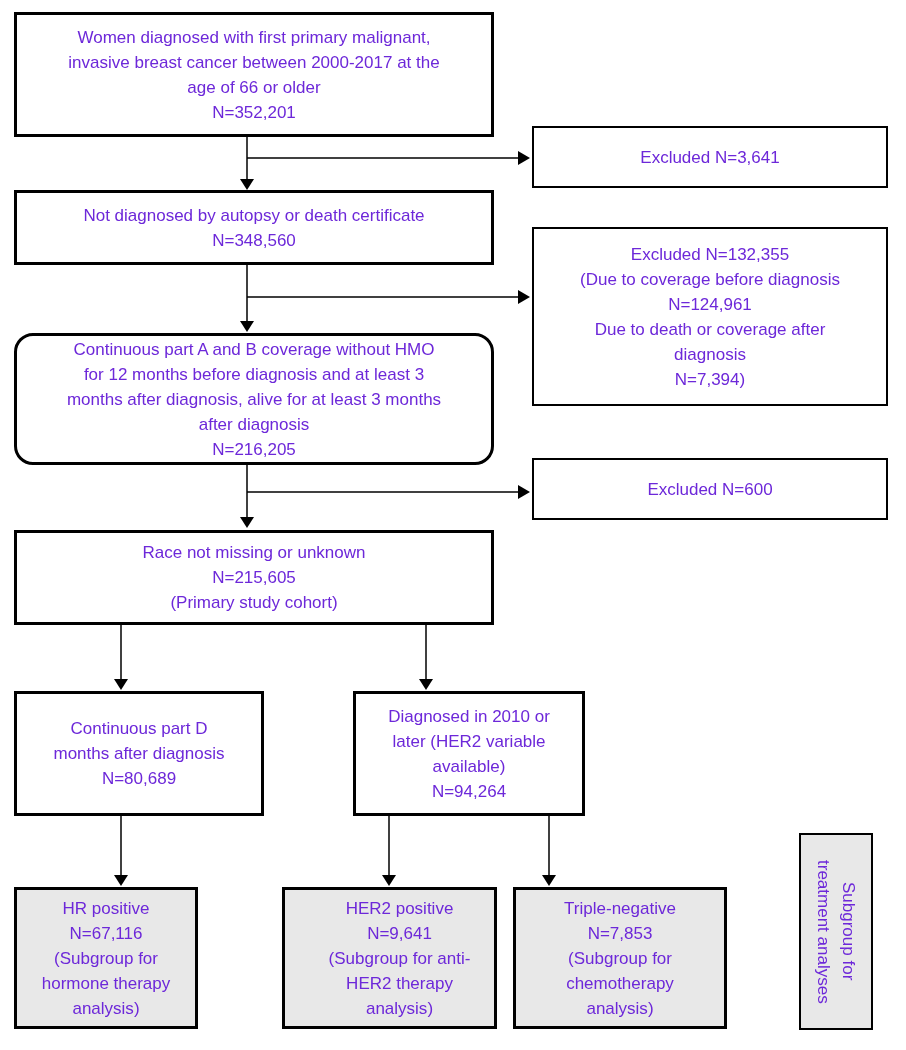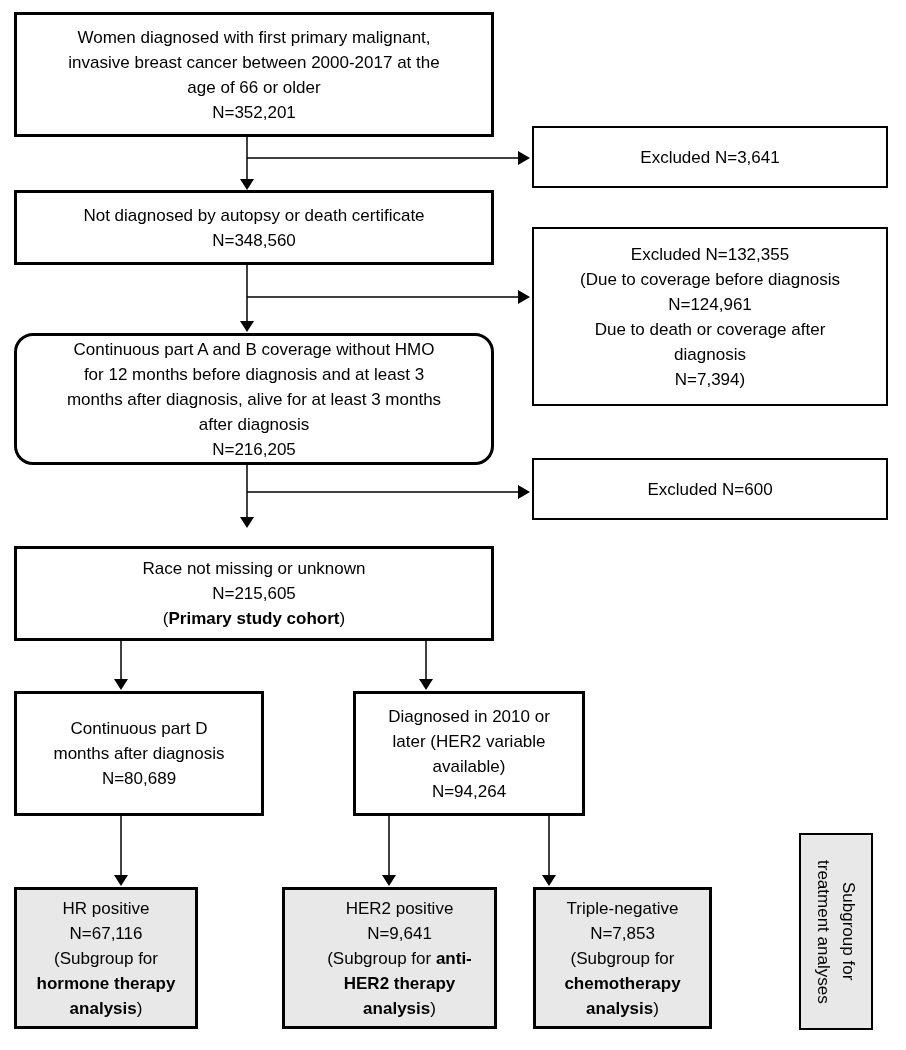--- a/index.html
+++ b/index.html
@@ -1,32 +1,32 @@
 <!DOCTYPE html>
 <html><head>
 <meta charset="utf-8">
 <style>
   html,body{margin:0;padding:0;background:#ffffff;}
   .canvas{
     position:relative;width:906px;height:1050px;background:#ffffff;
-    font-family:"Liberation Sans",sans-serif;color:#000000;overflow:hidden;
+    font-family:"Liberation Sans",sans-serif;color:#6d28d9;overflow:hidden;
   }
   .connectors{position:absolute;left:0;top:0;z-index:1;}
   .box{
     position:absolute;z-index:2;box-sizing:border-box;
     background:#ffffff;border:3px solid #000000;
     display:flex;flex-direction:column;justify-content:center;align-items:center;
     text-align:center;font-size:17px;line-height:25px;padding:2px 4px;
   }
   .box--excluded{border-width:2px;}
   .box--shaded{background:#e8e8e8;}
   .box--vertical{border-width:2px;padding:0;}
   .vtext{writing-mode:vertical-rl;text-align:center;line-height:25px;}
   .line{white-space:nowrap;}
-  .b{font-weight:bold;}
+  .b{font-weight:normal;}
 </style>
 </head>
 <body>
 
 <div class="canvas">
 
   <svg class="connectors" width="906" height="1050" viewBox="0 0 906 1050">
     <g stroke="#000000" stroke-width="1.5" fill="none">
       <line x1="247" y1="137" x2="247" y2="180"></line>
       <line x1="247" y1="158" x2="518" y2="158"></line>
@@ -85,21 +85,21 @@
       <div class="line"><span>for 12 months before diagnosis and at least 3</span></div>
       <div class="line"><span>months after diagnosis, alive for at least 3 months</span></div>
       <div class="line"><span>after diagnosis</span></div>
       <div class="line"><span>N=216,205</span></div>
     </div>
 
   <div class="box box--excluded" style="left:532px;top:458px;width:356px;height:62px;">
       <div class="line"><span>Excluded N=600</span></div>
     </div>
 
-  <div class="box" style="left:14px;top:530px;width:480px;height:95px;margin-top:16px;">
+  <div class="box" style="left:14px;top:530px;width:480px;height:95px;">
       <div class="line"><span>Race not missing or unknown</span></div>
       <div class="line"><span>N=215,605</span></div>
       <div class="line"><span>(</span><span class="b">Primary study cohort</span><span>)</span></div>
     </div>
 
   <div class="box" style="left:14px;top:691px;width:250px;height:125px;">
       <div class="line"><span>Continuous part D</span></div>
       <div class="line"><span>months after diagnosis</span></div>
       <div class="line"><span>N=80,689</span></div>
     </div>
@@ -120,21 +120,21 @@
     </div>
 
   <div class="box box--shaded" style="left:282px;top:887px;width:215px;height:142px;padding-left:24px;">
       <div class="line"><span>HER2 positive</span></div>
       <div class="line"><span>N=9,641</span></div>
       <div class="line"><span>(Subgroup for </span><span class="b">anti-</span></div>
       <div class="line"><span class="b">HER2 therapy</span></div>
       <div class="line"><span class="b">analysis</span><span>)</span></div>
     </div>
 
-  <div class="box box--shaded" style="left:513px;top:887px;width:179px;height:142px;margin-left:20px;">
+  <div class="box box--shaded" style="left:513px;top:887px;width:214px;height:142px;">
       <div class="line"><span>Triple-negative</span></div>
       <div class="line"><span>N=7,853</span></div>
       <div class="line"><span>(Subgroup for</span></div>
       <div class="line"><span class="b">chemotherapy</span></div>
       <div class="line"><span class="b">analysis</span><span>)</span></div>
     </div>
 
   <div class="box box--shaded box--vertical" style="left:799px;top:833px;width:74px;height:197px;">
     <div class="vtext">
         <div class="line"><span>Subgroup for</span></div>

